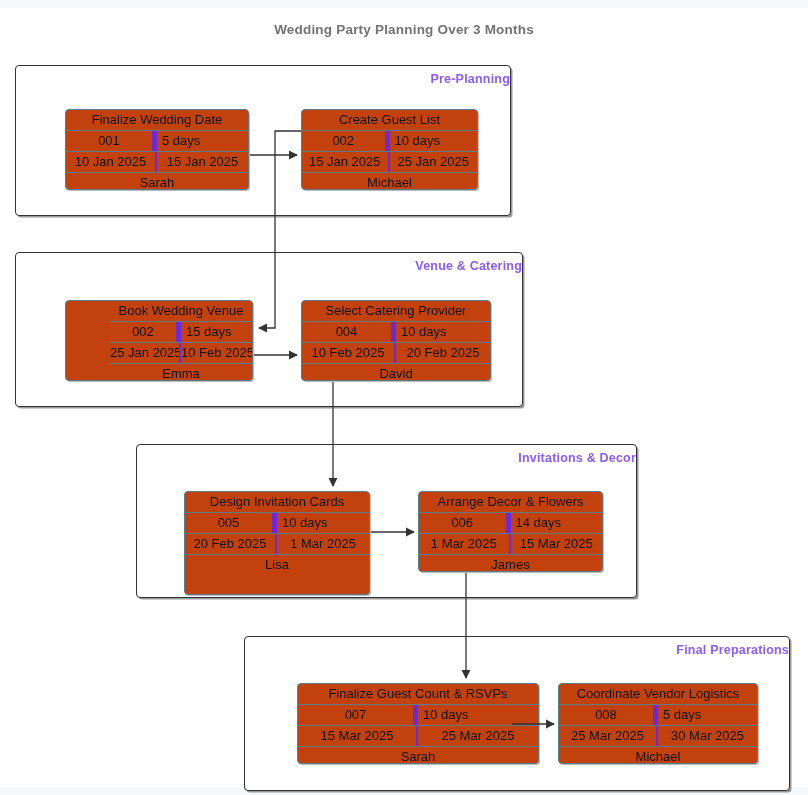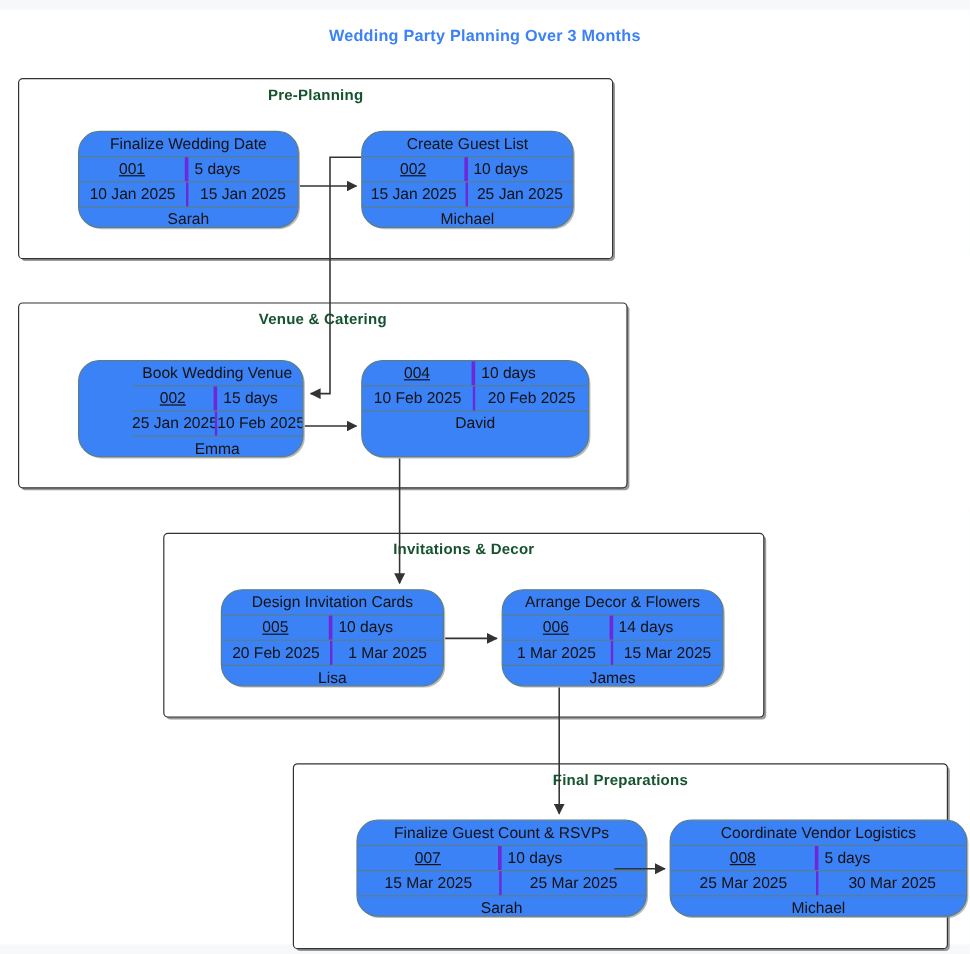--- a/index.html
+++ b/index.html
@@ -28,50 +28,50 @@
   }
   
   .chart-title {
     position: absolute;
     left: 0;
     top: 14px;
     width: 808px;
     text-align: center;
     font-size: 13.5px;
     font-weight: bold;
-    color: #3b82f6;
+    color: #737373;
     letter-spacing: .2px;
   }
   
   .cluster {
     position: absolute;
     box-sizing: border-box;
     background: #ffffff;
     border: 1px solid #333333;
     border-radius: 4px;
     box-shadow: 2px 2px 0 -0.5px rgba(120,120,120,.75);
   }
   .cluster-title {
     position: absolute;
     left: 0;
     top: 6px;
     width: 100%;
-    text-align: center;
+    text-align: right;
     font-size: 12.5px;
     font-weight: bold;
-    color: #14532d;
+    color: #8b5cf6;
     letter-spacing: .2px;
   }
   
   .task {
     position: absolute;
     box-sizing: border-box;
-    background: #3b82f6;
+    background: #c2410c;
     border: 1px solid #5a7d8c;
-    border-radius: 18px;
+    border-radius: 4px;
     overflow: hidden;
     box-shadow: 1.5px 1.5px 0 -0.5px rgba(140,140,140,.6);
   }
   .task .row {
     display: flex;
     box-sizing: border-box;
     width: 100%;
     border-bottom: 1px solid #5a7d8c;
   }
   .task .row.last { border-bottom: none; }
@@ -79,21 +79,21 @@
     box-sizing: border-box;
     height: 20px;
     line-height: 19px;
     font-size: 13px;
     color: #121212;
     text-align: center;
     white-space: nowrap;
     overflow: hidden;
   }
   .task .cell.full  { width: 100%; }
-  .task .cell.left  { flex: 1 1 50%; border-right: 3px solid #6d28d9; text-decoration: underline; }
+  .task .cell.left  { flex: 1 1 50%; border-right: 5px solid #6d28d9; }
   .task .cell.right { flex: 1 1 50%; text-align: left; padding-left: 5px; }
   .task .cell.dateL { flex: 1 1 50%; border-right: 2px solid #6d28d9; }
   .task .cell.dateR { flex: 1 1 50%; }
 
   
   #links { position:absolute; left:0; top:0; width:808px; height:779px; pointer-events:none; }
 </style>
 </head>
 <body>
 
@@ -156,37 +156,40 @@
       <div class="cell dateL">25 Jan 2025</div>
       <div class="cell dateR">10 Feb 2025</div>
     </div>
     <div class="row last">
       <div class="cell full">Emma</div>
     </div>
   </div>
 
   <div class="task" style="left:301px; top:292px; width:190px; height:81px;">
     <div class="row">
+      <div class="cell full">Select Catering Provider</div>
+    </div>
+    <div class="row">
       <div class="cell left">004</div>
       <div class="cell right">10 days</div>
     </div>
     <div class="row">
       <div class="cell dateL">10 Feb 2025</div>
       <div class="cell dateR">20 Feb 2025</div>
     </div>
     <div class="row last">
       <div class="cell full">David</div>
     </div>
   </div>
 
   <div class="cluster" style="left:136px; top:436px; width:501px; height:154px;">
     <div class="cluster-title">Invitations &amp; Decor</div>
   </div>
 
-  <div class="task" style="left:184px; top:483px; width:186px; height:81px;">
+  <div class="task" style="left:184px; top:483px; width:186px; height:104px;">
     <div class="row">
       <div class="cell full">Design Invitation Cards</div>
     </div>
     <div class="row">
       <div class="cell left">005</div>
       <div class="cell right">10 days</div>
     </div>
     <div class="row">
       <div class="cell dateL">20 Feb 2025</div>
       <div class="cell dateR">1 Mar 2025</div>
@@ -227,21 +230,21 @@
     </div>
     <div class="row">
       <div class="cell dateL">15 Mar 2025</div>
       <div class="cell dateR">25 Mar 2025</div>
     </div>
     <div class="row last">
       <div class="cell full">Sarah</div>
     </div>
   </div>
 
-  <div class="task" style="left:558px; top:675px; width:248px; height:81px;">
+  <div class="task" style="left:558px; top:675px; width:200px; height:81px;">
     <div class="row">
       <div class="cell full">Coordinate Vendor Logistics</div>
     </div>
     <div class="row">
       <div class="cell left">008</div>
       <div class="cell right">5 days</div>
     </div>
     <div class="row">
       <div class="cell dateL">25 Mar 2025</div>
       <div class="cell dateR">30 Mar 2025</div>

